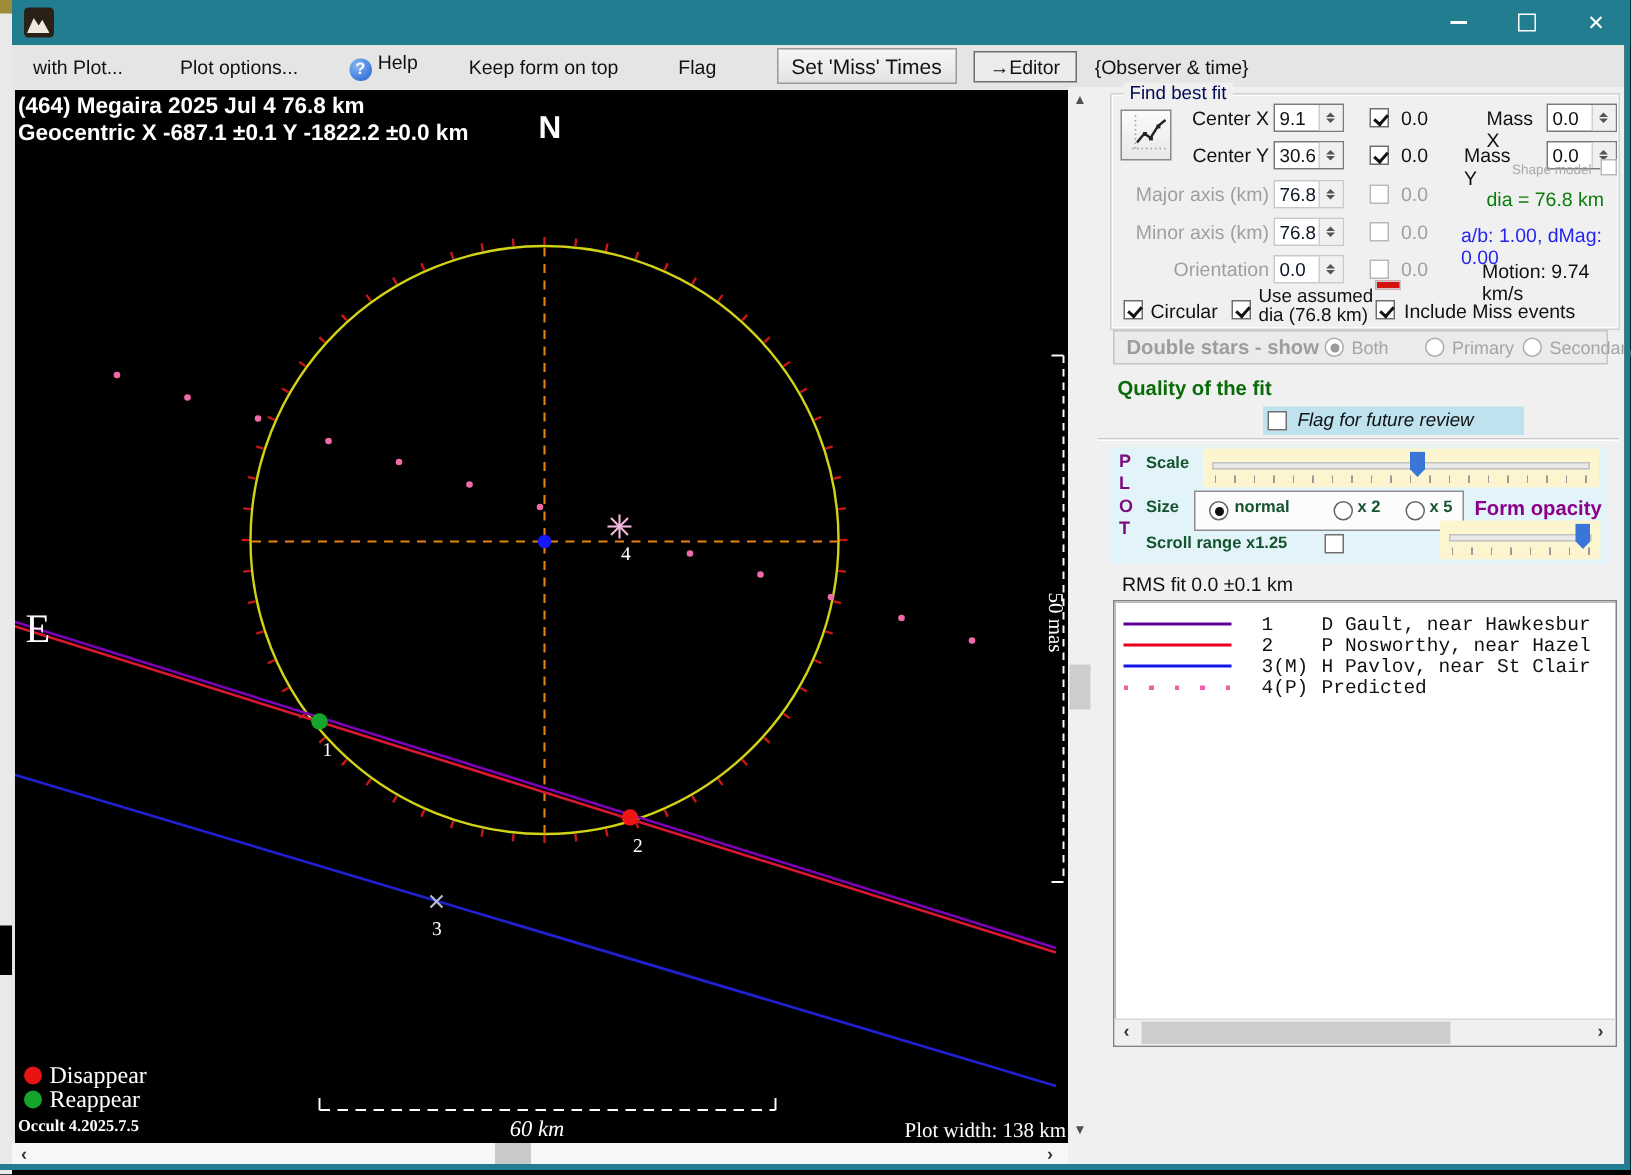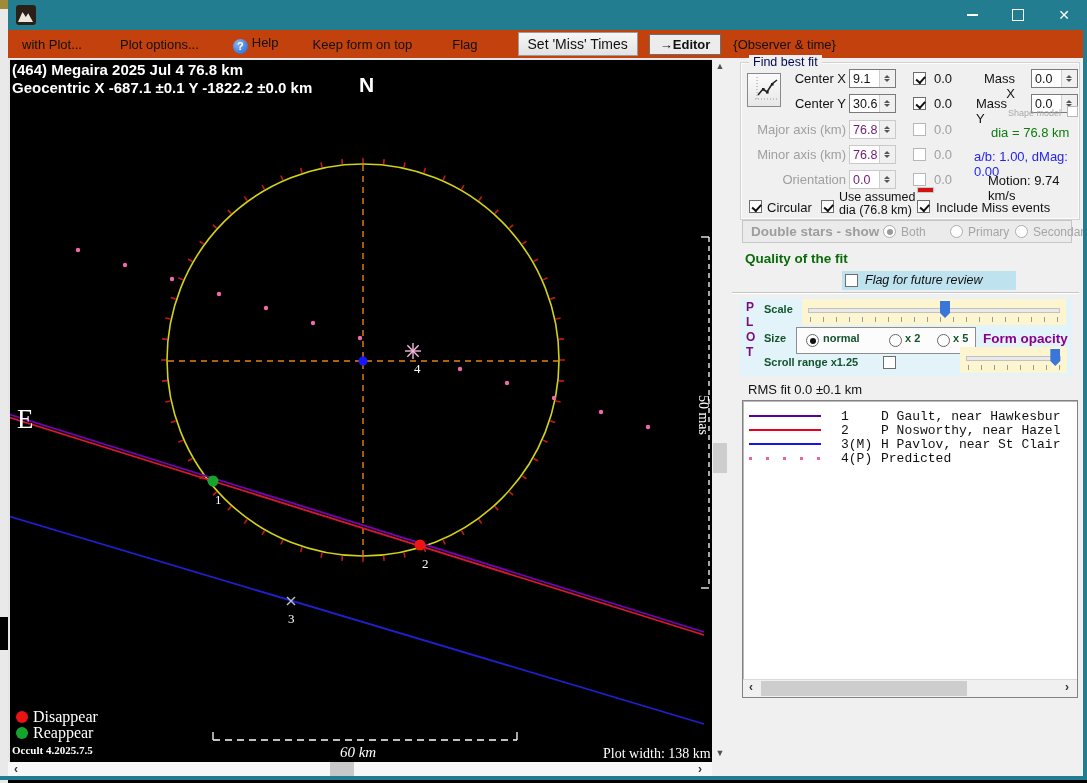--- a/index.html
+++ b/index.html
@@ -15,25 +15,25 @@
   .ticon::after{content:"";position:absolute;bottom:3px;left:2px;width:15px;height:10px;background:#ece8de;clip-path:polygon(0 100%,30% 0,52% 50%,68% 12%,100% 100%)}
   .ttext{color:#fff;font-size:14px;margin-left:10px}
   .wbtns{margin-left:auto;display:flex;height:100%}
   .wbtn{width:46px;height:100%;display:flex;align-items:center;justify-content:center;color:#fff}
   .glyph-min{width:11px;height:1.5px;background:#fff}
   .glyph-max{width:10px;height:10px;border:1.4px solid #fff}
   .glyph-close{font-size:14px;line-height:1}
   .rborder{left:1083px;top:0;width:4px;height:779px;background:#237d90}
   .bborder{left:0;top:776px;width:1087px;height:4px;background:#237d90}
   
-  .menubar{left:8px;top:30px;width:1075px;height:28px;background:#c2410c;display:flex;align-items:center;font-size:13px;color:#111}
+  .menubar{left:8px;top:30px;width:1075px;height:28px;background:#e5e5e5;display:flex;align-items:center;font-size:13px;color:#111}
   .mitem{padding:3px 4px}
   .hicon{width:15px;height:15px;border-radius:50%;background:radial-gradient(circle at 35% 30%,#86b6f2,#1e5fd0);color:#fff;font-size:11px;font-weight:bold;text-align:center;line-height:15px;display:inline-block;margin-right:4px;vertical-align:-3px}
   .btn{background:linear-gradient(#f6f6f6,#e3e3e3);border:1px solid #9a9a9a;font-size:14px;padding:3px 9px;color:#111}
-  .btn-editor{font-weight:bold;font-size:13px;border:1px solid #6e6e6e;background:#ececec;padding:2px 10px}
+  .btn-editor{font-weight:normal;font-size:13px;border:1px solid #6e6e6e;background:#ececec;padding:2px 10px}
   
   .plotwrap{left:8px;top:58px;width:704px;height:704px;background:#000;border-top:2px solid #e6e6e6;border-left:2px solid #e6e6e6;box-sizing:border-box}
   
   .vscroll{left:712px;top:58px;width:16px;height:704px;background:#f0f0f0}
   .sarrow{color:#505050;font-size:9px;text-align:center;width:16px;height:17px;line-height:17px}
   .vthumb{left:1px;top:385px;width:14px;height:30px;background:#cdcdcd}
   .hscroll{left:8px;top:762px;width:704px;height:15px;background:#f7f7f7}
   .harrow{color:#333;font-size:12px;width:16px;height:15px;line-height:14px;text-align:center;font-weight:bold}
   .hthumb{left:322px;top:0;width:24px;height:15px;background:#c9c9c9}
   .corner{left:712px;top:762px;width:371px;height:15px;background:#f0f0f0}
@@ -45,21 +45,21 @@
   .rlabel{width:105px;text-align:right;font-size:13px}
   .dis{color:#9f9f9f}
   .spin{position:absolute;height:19px;background:#fff;border:1px solid #7a7a7a;display:flex;box-sizing:border-box}
   .spin .sval{flex:1;font-size:12.5px;padding:2px 0 0 3px;overflow:hidden}
   .sbtns{width:15px;border-left:1px solid #cfcfcf;display:flex;flex-direction:column}
   .sb{flex:1;background:#f0f0f0;position:relative}
   .sb::after{content:"";position:absolute;left:4px;border:3px solid transparent}
   .sb.up::after{top:2px;border-bottom-color:#555}
   .sb.dn::after{bottom:2px;border-top-color:#555}
   .sdis{border-color:#c9c9c9}
-  .sdis .sval{color:#701a75}
+  .sdis .sval{color:#0f172a}
   .cb{position:absolute;width:13px;height:13px;background:#fff;border:1px solid #6e6e6e;box-sizing:border-box}
   .cb.on::after{content:"";position:absolute;left:1.5px;top:2.5px;width:7px;height:3.5px;border-left:2px solid #111;border-bottom:2px solid #111;transform:rotate(-48deg)}
   .cb.cdis{border-color:#b7b7b7}
   .rd{position:absolute;width:13px;height:13px;border:1px solid #666;border-radius:50%;background:#fff;box-sizing:border-box}
   .rd.on::after{content:"";position:absolute;left:2.5px;top:2.5px;width:6px;height:6px;border-radius:50%;background:#111}
   .rd.rdis{border-color:#adadad}
   .rd.rdis.on::after{background:#9a9a9a}
   .greent{color:#0b7d0b}.bluet{color:#2424ee}
   .tiny{font-size:9px;color:#a9a9a9}
   .redmark{width:15px;height:4px;background:#d41111;border:1px solid #c9c9c9}
@@ -270,21 +270,21 @@
         <div class="a rlabel" style="left:0;top:8px">Center X</div>
         <div class="spin" style="left:108px;top:6px;width:47px">
           <span class="sval">9.1</span>
           <div class="sbtns">
             <div class="sb up"></div>
             <div class="sb dn"></div>
           </div>
         </div>
         <div class="cb on" style="left:172px;top:9px"></div>
         <div class="a" style="left:193px;top:8px">0.0</div>
-        <div class="a" style="left:234px;top:8px;width:40px;text-align:right">Mass X</div>
+        <div class="a" style="left:250px;top:8px;width:40px;">Mass X</div>
         <div class="spin" style="left:290px;top:6px;width:47px">
           <span class="sval">0.0</span>
           <div class="sbtns">
             <div class="sb up"></div>
             <div class="sb dn"></div>
           </div>
         </div>
         <div class="a rlabel" style="left:0;top:33px">Center Y</div>
         <div class="spin" style="left:108px;top:31px;width:47px">
           <span class="sval">30.6</span>

